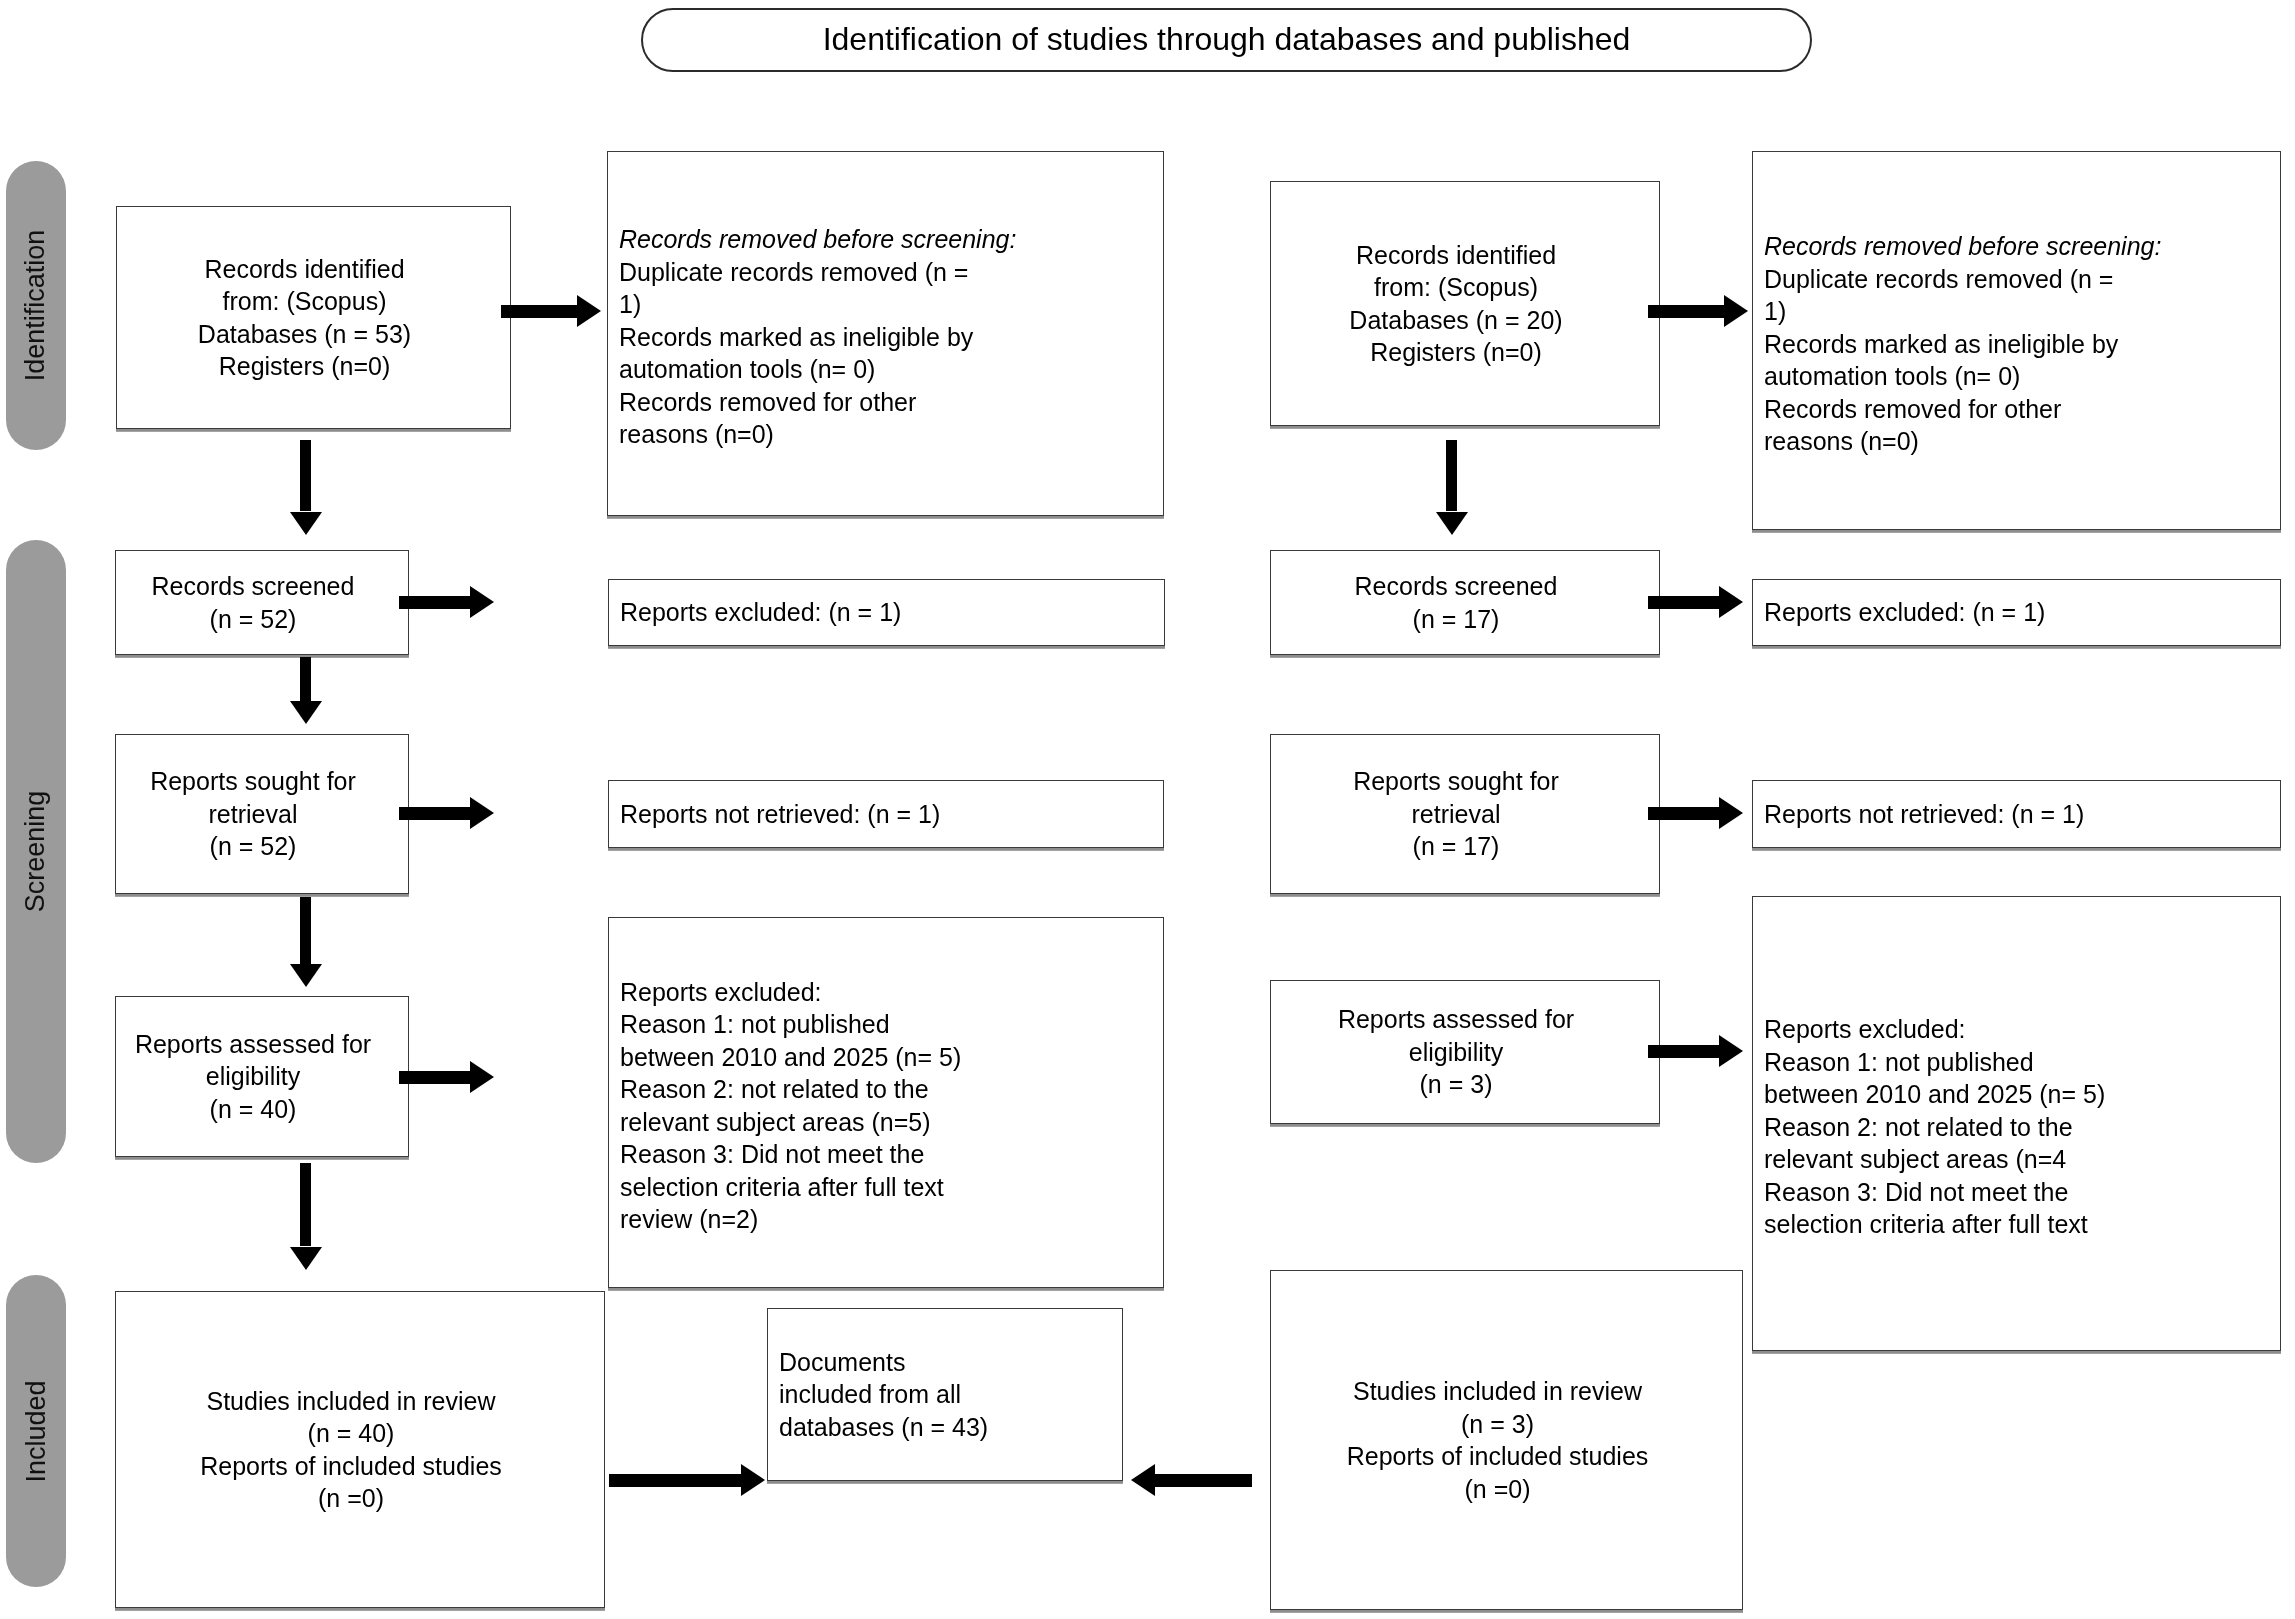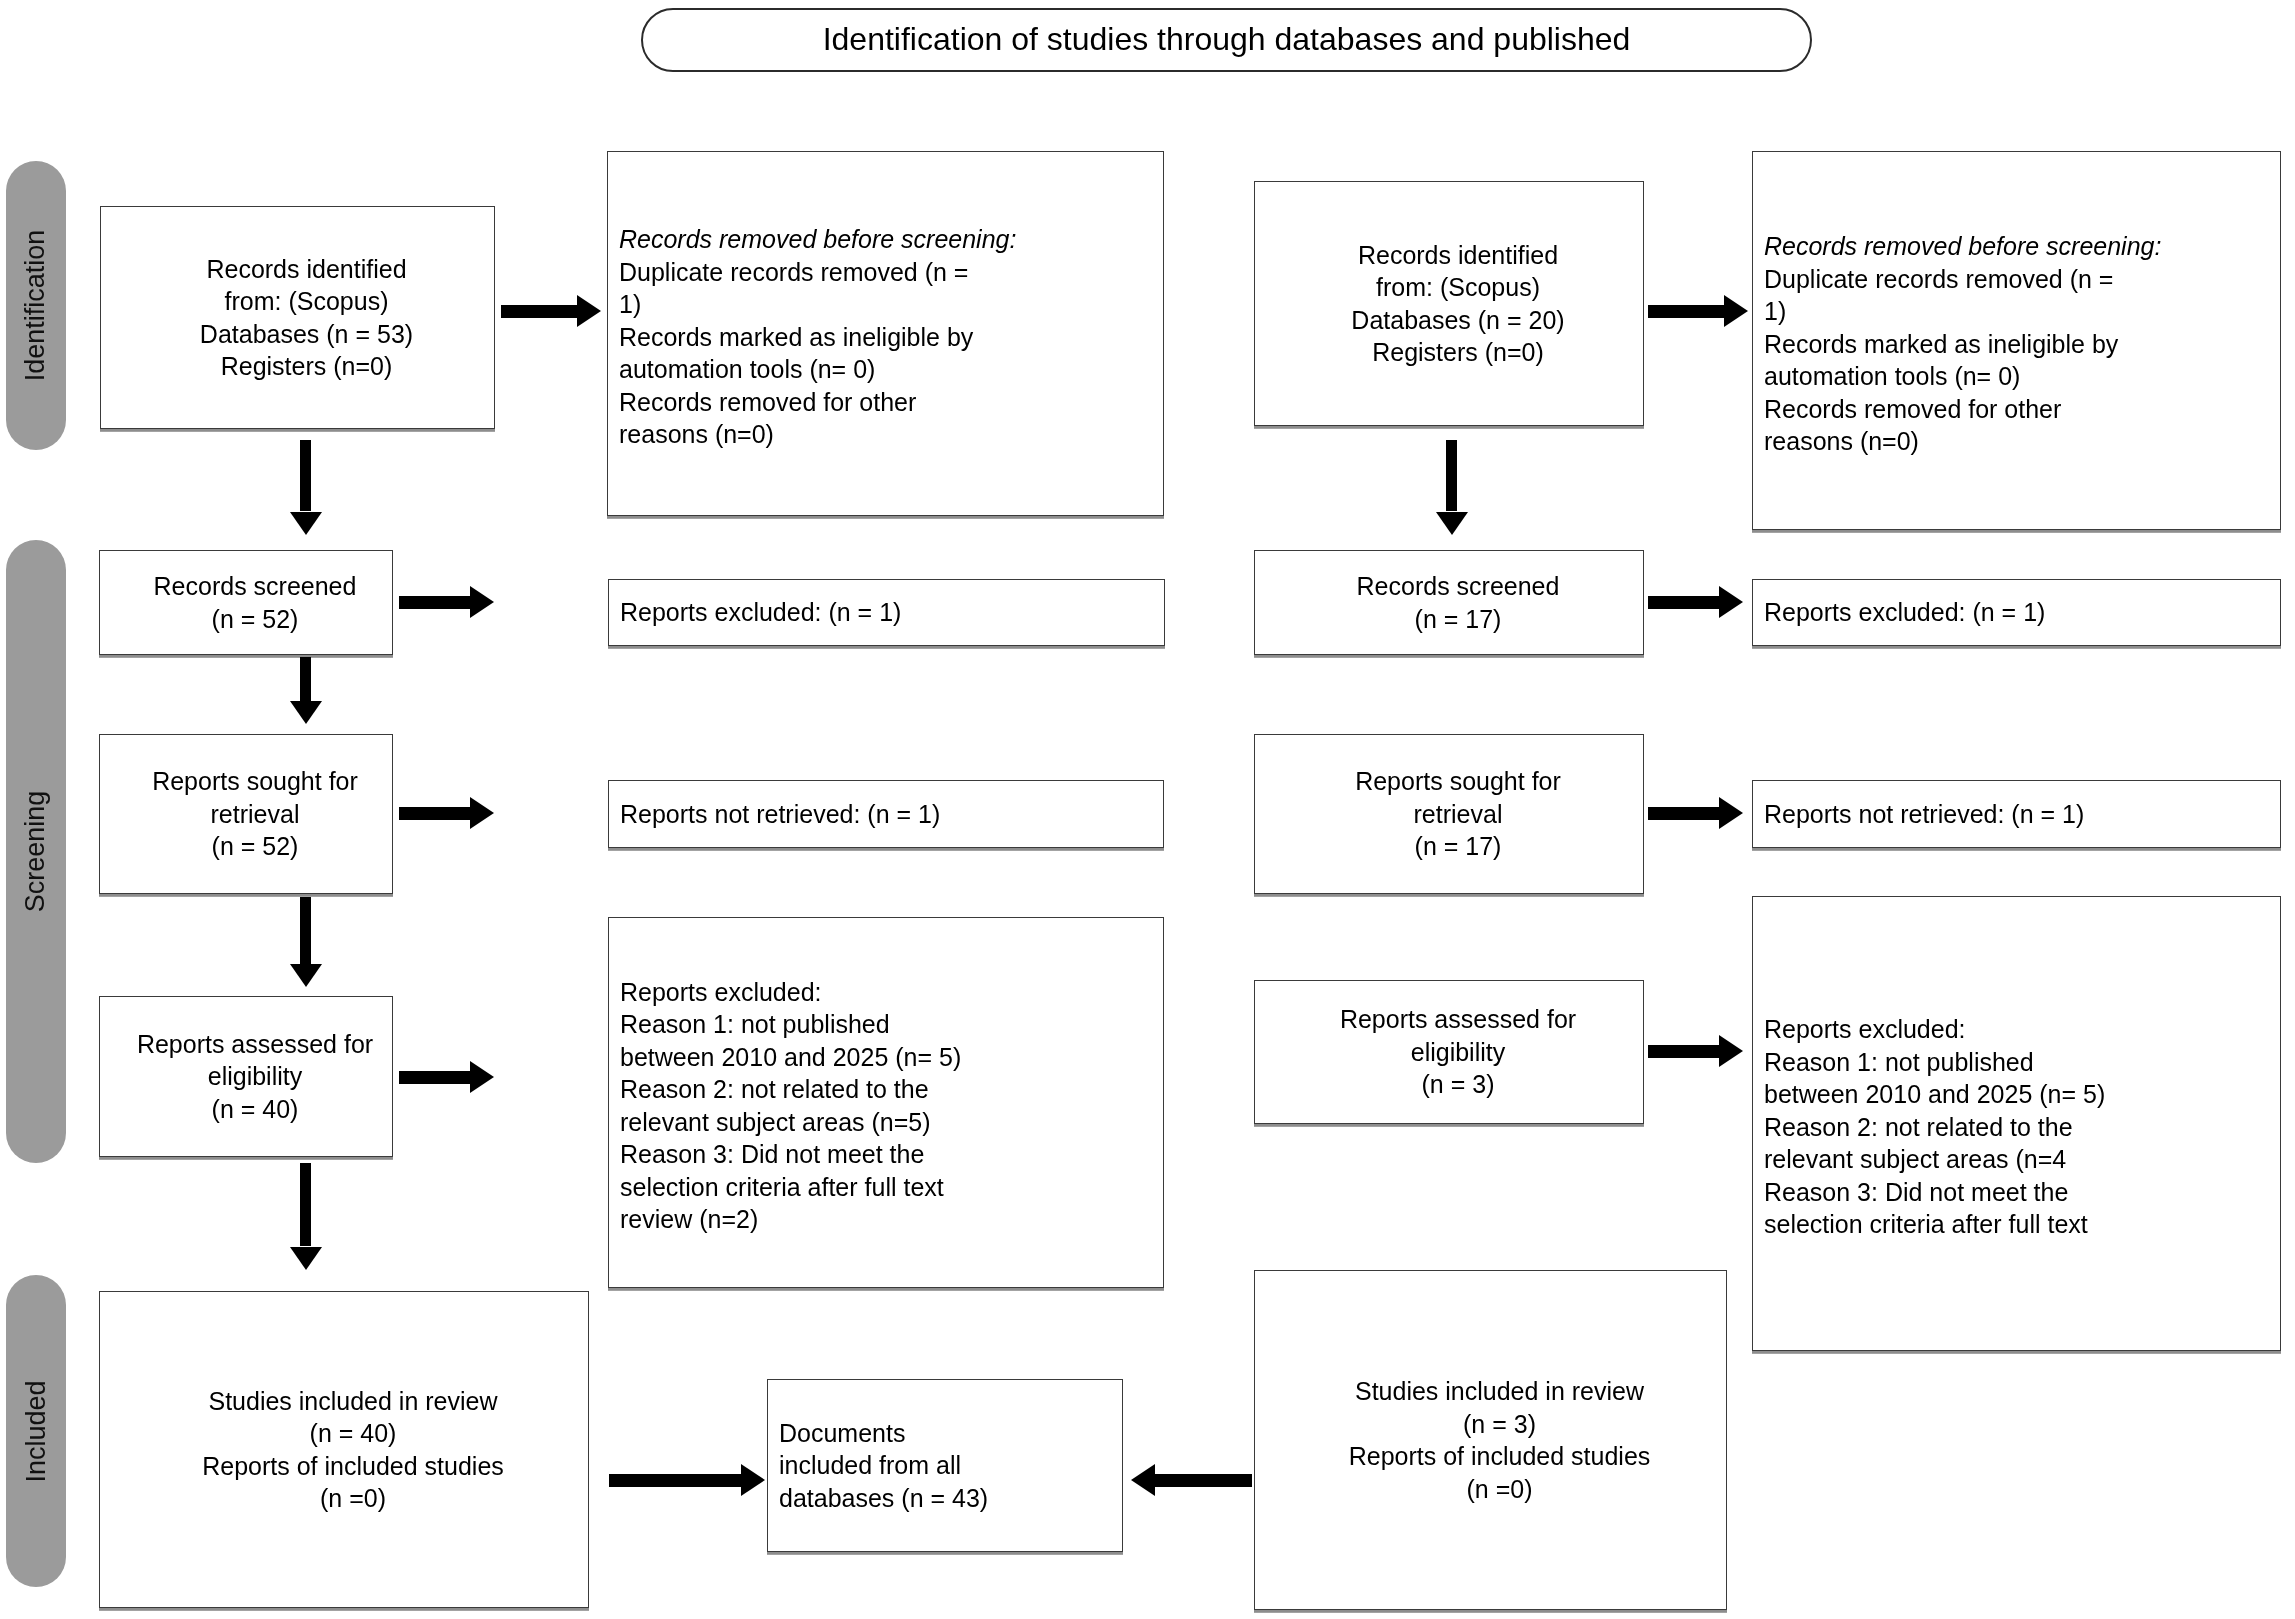--- a/index.html
+++ b/index.html
@@ -50,21 +50,21 @@
     background:#fff;
     border:1.7px solid #3a3a3a;
     box-sizing:border-box;
     box-shadow: 0 2.8px 0 0 #8d8d8d;
     display:flex;
     flex-direction:column;
     justify-content:center;
     font-size:25px;
     line-height:1.30;
   }
-  .node.center{ align-items:flex-start; text-align:center; }
+  .node.center{ align-items:flex-end; text-align:center;margin-left:16px; }
   .node.center .pad{ padding:3.3px 9px; width:100%; }
   .node.left{ align-items:flex-start; text-align:left; }
   .node.left .pad{ padding:3.3px 11px; width:100%; }
   .node .ln{ display:block; }
   .node .ital{ font-style:italic; }
 
   
   .node.top{ justify-content:center; }
   .node.top .pad{ padding-top:10px; }
 
@@ -350,21 +350,21 @@
       <span class="ln">Reports of included studies</span>
       <span class="ln">(n =0)</span>
     </div>
   </div>
 
   <div class="arrow right" style="left:609px;top:1464px;width:156px;height:33px;">
     <div class="shaft" style="width:132px;"></div>
     <div class="head"></div>
   </div>
 
-  <div class="node left" style="left:767px;top:1379px;width:356px;height:173px;">
+  <div class="node left" style="left:767px;top:1308px;width:356px;height:173px;">
     <div class="pad">
       <span class="ln">Documents</span>
       <span class="ln">included from all</span>
       <span class="ln">databases (n = 43)</span>
     </div>
   </div>
 
   <div class="arrow left" style="left:1131px;top:1464px;width:121px;height:33px;">
     <div class="head"></div>
     <div class="shaft" style="width:98px;"></div>

